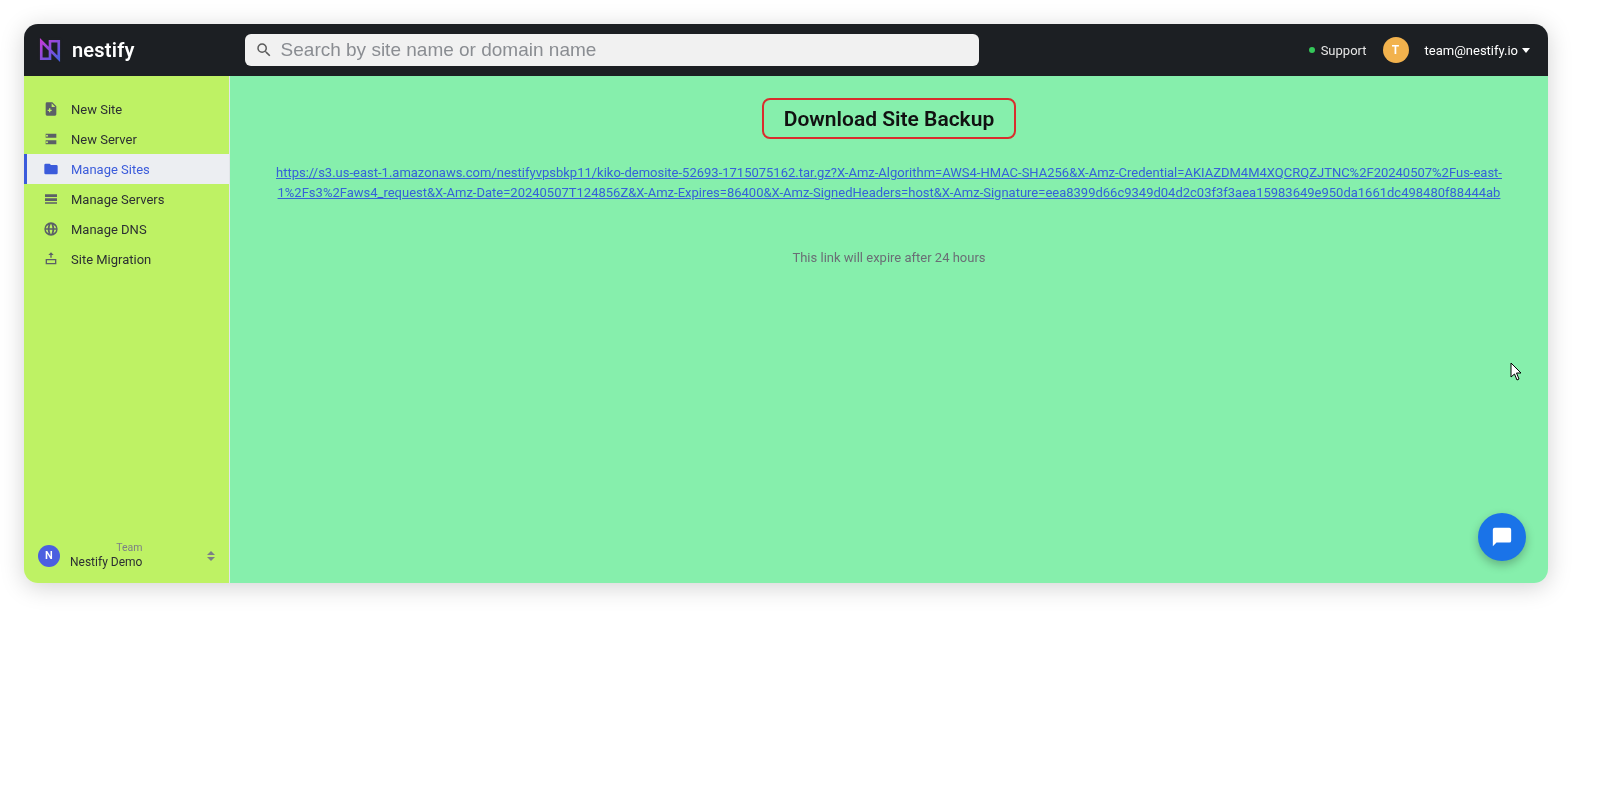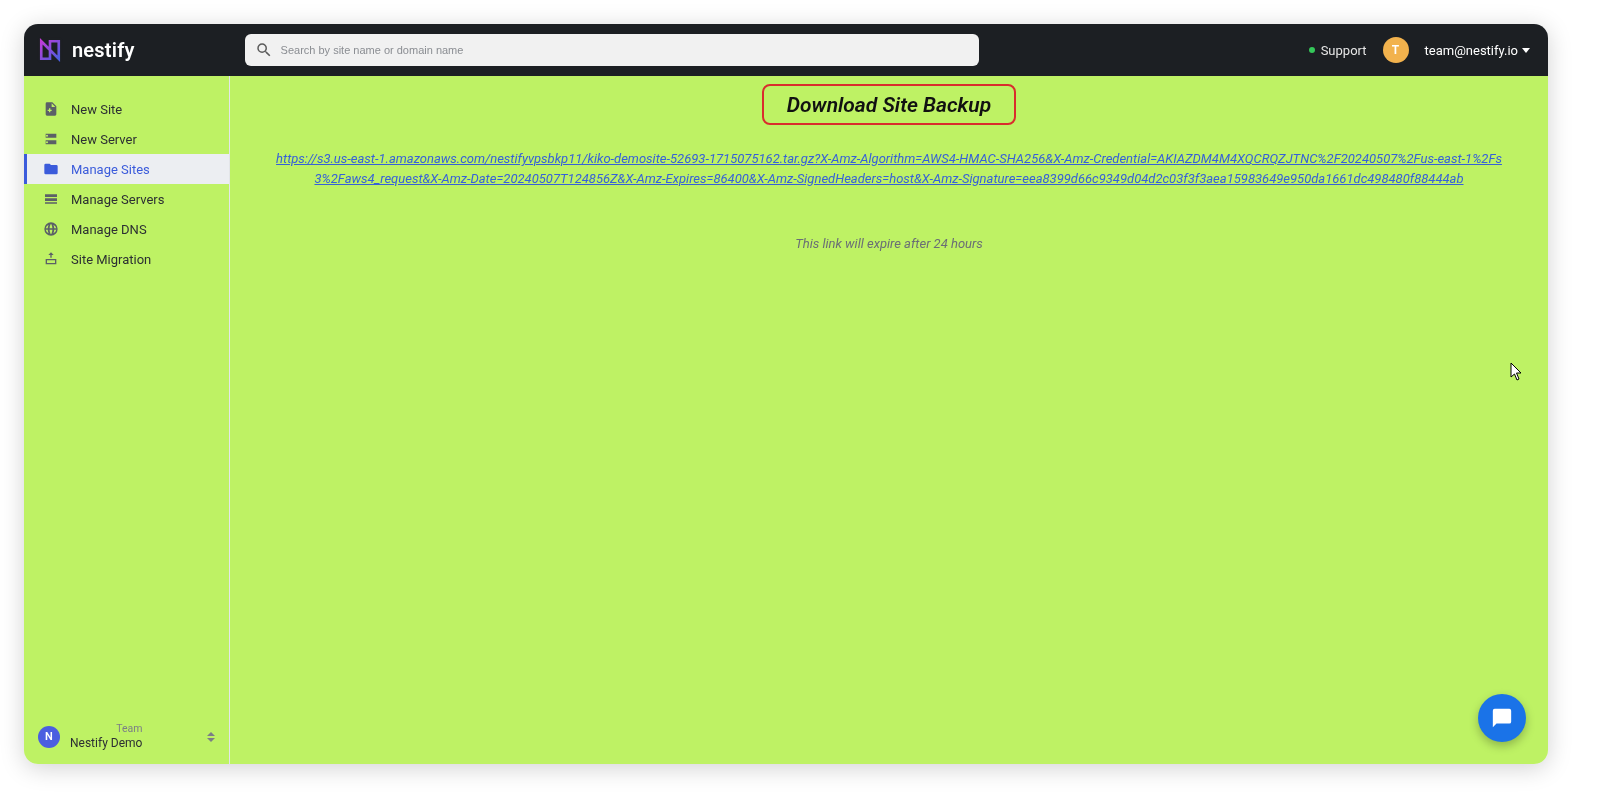--- a/index.html
+++ b/index.html
@@ -9,21 +9,21 @@
     width: 1600px;
     height: 794px;
     overflow: hidden;
     position: relative;
   }
   .app-frame {
     position: absolute;
     left: 24px;
     top: 24px;
     width: 1524px;
-    height: 740px;
+    height: 559px;
     border-radius: 14px;
     overflow: hidden;
     box-shadow: 0 4px 24px rgba(0,0,0,0.18);
     background: #f6f7f9;
     display: flex;
     flex-direction: column;
   }
   
   .header {
     background: #1c1f23;
@@ -54,21 +54,21 @@
     background: #f1f1f1;
     border-radius: 6px;
     height: 32px;
     width: 734px;
     padding: 0 10px;
   }
   .search-wrap svg { width: 18px; height: 18px; fill: #5b5b5b; flex-shrink:0; }
   .search-input {
     border: none; outline: none; background: transparent;
     margin-left: 8px;
-    font-size: 11px;
+    font-size: 19px;
     color: #333;
     width: 100%;
   }
   .search-input::placeholder { color: #8a8d92; }
   .header-right {
     margin-left: auto;
     display: flex;
     align-items: center;
     gap: 16px;
   }
@@ -146,25 +146,24 @@
   .sort-icon span {
     width:0;height:0;
     border-left:4px solid transparent;border-right:4px solid transparent;
   }
   .sort-icon .up { border-bottom:4px solid #7b7f86; }
   .sort-icon .dn { border-top:4px solid #7b7f86; }
 
   
   .main {
     flex: 1;
-    background: #bef264;
-    padding: 8px 28px;
+    background: #86efac;
+    padding: 22px 28px;
     overflow: auto;
     position: relative;
-    font-style: italic;
   }
   .page-title-box {
     width: 254px;
     margin: 0 auto 24px;
     border: 2.5px solid #d92d2d;
     border-radius: 8px;
     text-align: center;
     padding: 6.5px 10px;
   }
   .page-title {

